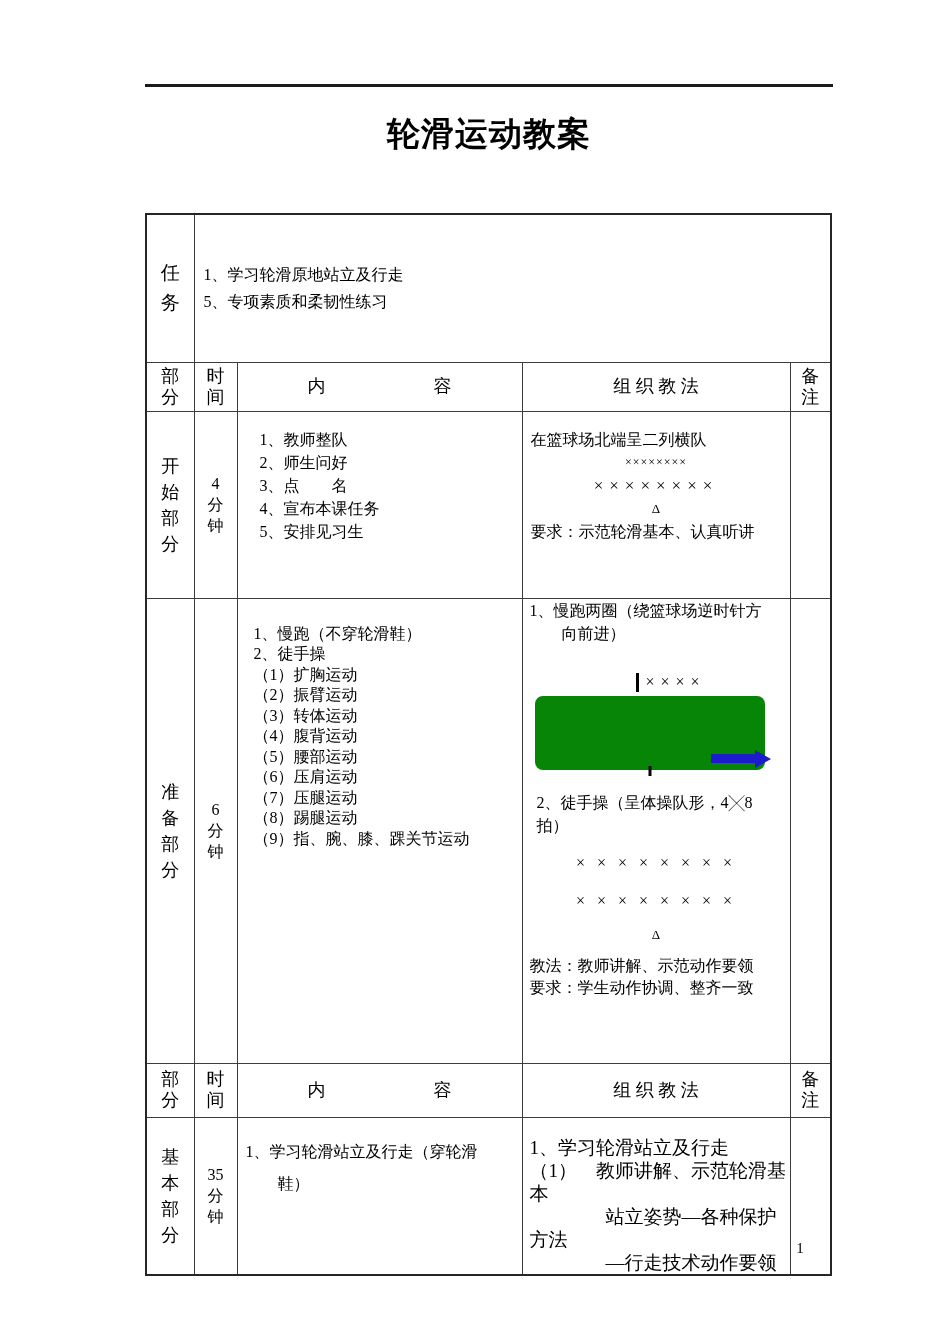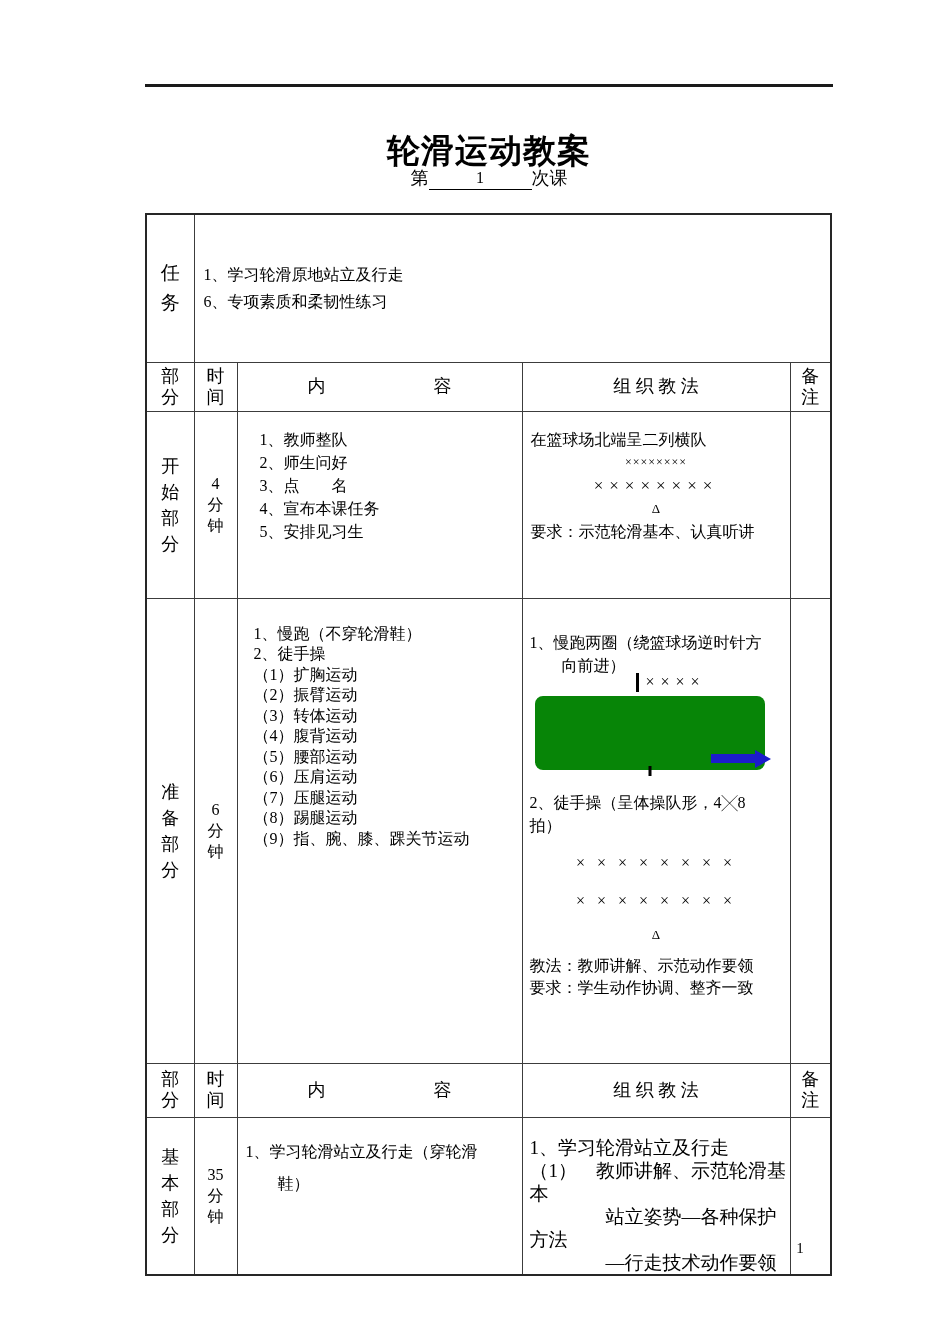--- a/index.html
+++ b/index.html
@@ -21,21 +21,20 @@
   }
   .title {
     position: absolute;
     left: 145px; top: 112px;
     width: 688px;
     text-align: center;
     font-family: "Liberation Sans", sans-serif;
     font-weight: 900;
     font-size: 33px;
     letter-spacing: 1px;
-    margin-top: 17px;
   }
   .subtitle {
     position: absolute;
     left: 145px; top: 166px;
     width: 688px;
     text-align: center;
     font-size: 18px;
   }
   .subtitle .blank {
     display: inline-block;
@@ -101,21 +100,21 @@
   
   .start-org { padding: 16px 8px 0 8px !important; font-size: 16px; font-family: Liberation Serif, serif; }
   .start-org .o-line  { line-height: 23px; white-space: pre-line; }
   .start-org .o-center{ text-align: center; line-height: 23px; }
   .xsmall { font-size: 12px; letter-spacing: 1px; }
   .xbig   { font-size: 17px; letter-spacing: 6px; }
   .delta  { font-size: 13px; }
   
   .prep-org { position: relative; font-size: 16px; }
   .prep-org .p-abs { position: absolute; left: 7px; right: 7px; }
-  .prep-org .p1 { top: 32px;  line-height: 23px; white-space: pre-line; }
+  .prep-org .p1 { top: 0;  line-height: 23px; white-space: pre-line; }
   .prep-org .marker-row { top: 74px; left: 113px; right: auto; display: flex; align-items: center; }
   .prep-org .vbar { display: inline-block; width: 3px; height: 19px; background: #000; margin-right: 7px; }
   .prep-org .marker-x { font-size: 16px; letter-spacing: 6px; }
   .court {
     position: absolute;
     left: 12px; top: 97px;
     width: 230px; height: 74px;
     border-radius: 8px;
   }
   .court-tick {
@@ -130,21 +129,21 @@
     right: -6px; bottom: 2px;
     display: flex; align-items: center;
   }
   .arrow-shaft { display: block; width: 44px; height: 9px; }
   .arrow-head {
     display: block; width: 0; height: 0;
     border-top: 9px solid transparent;
     border-bottom: 9px solid transparent;
     border-left: 16px solid #1c1ccc;
   }
-  .prep-org .p2 { top: 192px; line-height: 23px; white-space: pre-line; }
+  .prep-org .p2 { top: 192px; line-height: 23px; white-space: pre-line; margin-left: 7px; }
   .prep-org .xr1 { top: 252px; }
   .prep-org .xr2 { top: 290px; }
   .prep-org .dl  { top: 324px; }
   .prep-org .o-center { text-align: center; line-height: 23px; }
   .prep-x { font-size: 16px; letter-spacing: 4px; }
   .prep-org .p3 { top: 356px; line-height: 22px; white-space: pre-line; }
   .pageno {
     position: absolute;
     left: 780px; top: 1240px;
     width: 40px;
@@ -154,39 +153,36 @@
 </style>
 </head>
 <body>
 
 <div class="page">
 
   <div class="header-rule"></div>
 
   <h1 class="title">轮滑运动教案</h1>
 
-  <div class="subtitle">
-    <span>第</span><span class="blank">1</span><span>次课</span>
-  </div>
 
   <table class="main">
     <colgroup>
       <col style="width:48px">
         <col style="width:43px">
         <col style="width:285px">
         <col style="width:268px">
         <col style="width:41px">
     </colgroup>
 
     <tbody>
         <tr style="height:148px">
       <td class="vlabel task-label">任
 务</td>
       <td colspan="4" class="task-content">1、学习轮滑原地站立及行走
-6、专项素质和柔韧性练习</td>
+5、专项素质和柔韧性练习</td>
     </tr>
 
     <tr style="height:49px">
       <td class="hcell">部
 分</td>
       <td class="hcell">时
 间</td>
       <td class="hcell">内　　　　　　容</td>
       <td class="hcell">组 织 教 法</td>
       <td class="hcell">备

